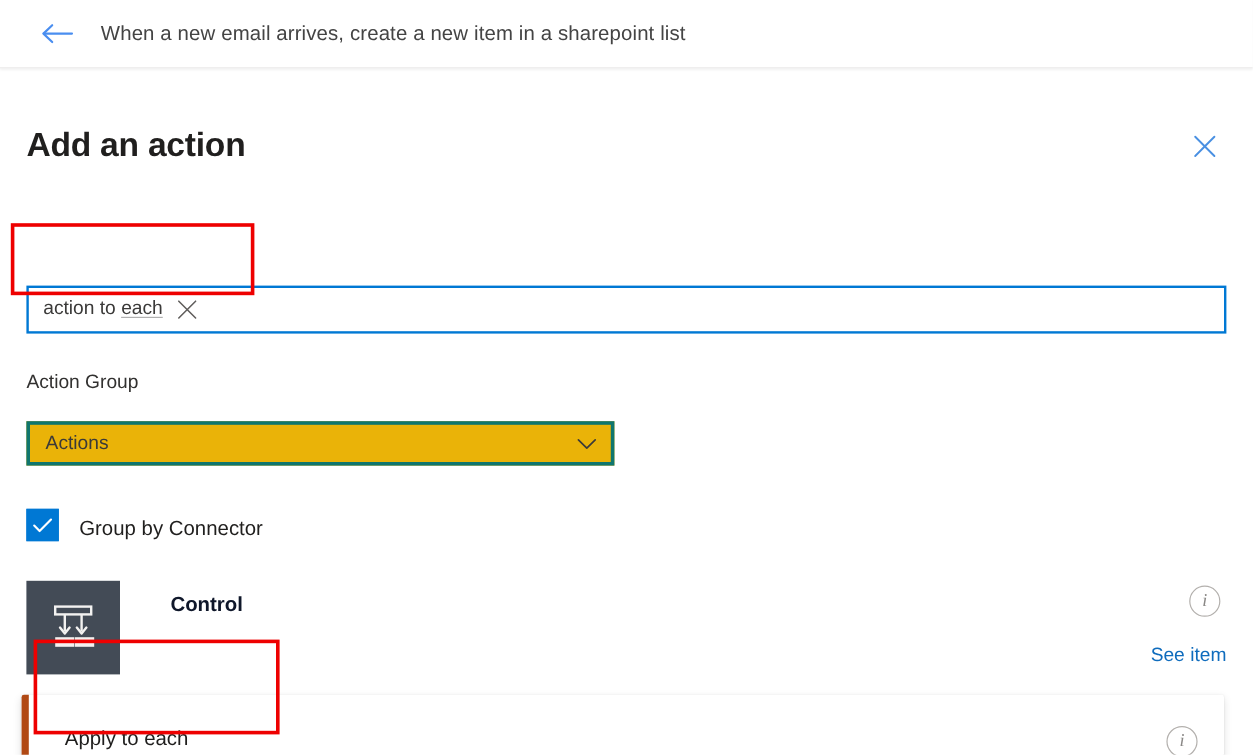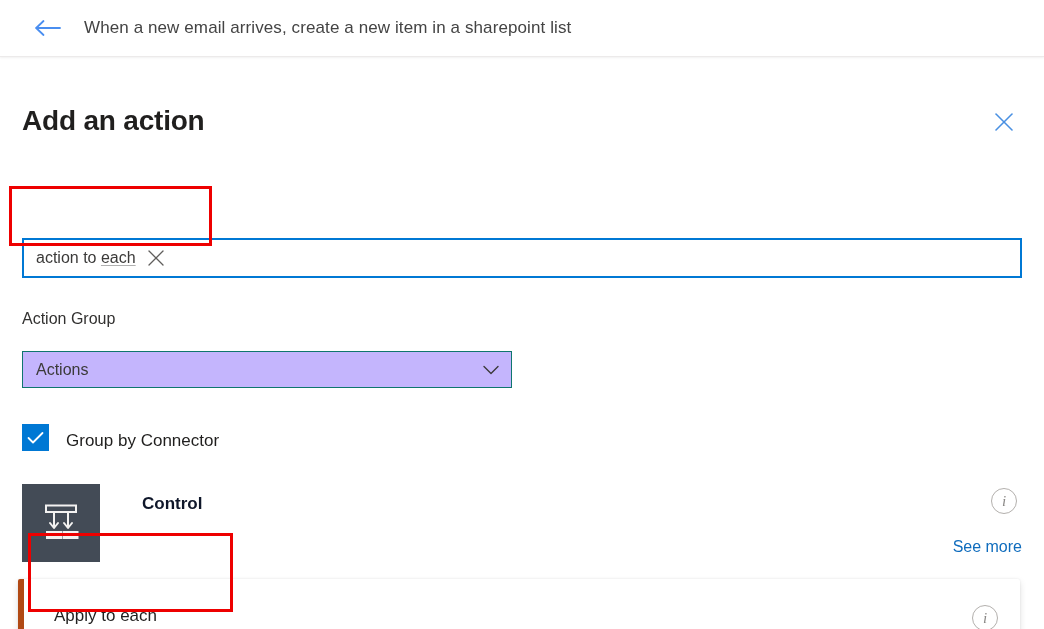--- a/index.html
+++ b/index.html
@@ -151,22 +151,22 @@
     top: 266px;
     font-size: 16px;
     color: #323130;
   }
   .select-wrap {
     position: absolute;
     left: 22px;
     top: 307px;
     width: 490px;
     height: 37px;
-    border: 1px solid #0f766e;
-    background: #c4b5fd;
+    border: 3px solid #0f766e;
+    background: #eab308;
     display: flex;
     align-items: center;
     justify-content: space-between;
     cursor: pointer;
   }
   .select-value {
     font-size: 16px;
     color: #3b3a39;
     padding-left: 13px;
   }
@@ -370,21 +370,21 @@
           <path d="M13 24 L17 29 L21 24" fill="none" stroke="#f3f2f1" stroke-width="2" stroke-linecap="round" stroke-linejoin="round"></path>
           <path d="M27 24 L31 29 L35 24" fill="none" stroke="#f3f2f1" stroke-width="2" stroke-linecap="round" stroke-linejoin="round"></path>
 
           <rect x="9" y="32" width="16" height="8" fill="#f3f2f1"></rect>
           <rect x="25.5" y="32" width="16" height="8" fill="#f3f2f1"></rect>
         </svg>
       </div>
       <div class="connector-name">Control</div>
       <div class="connector-right">
         <span class="info-icon">i</span>
-        <span class="see-more">See more</span>
+        <span class="see-more">See item</span>
       </div>
     </div>
   </div>
 
   <div class="action-row">
     <span class="action-accent"></span>
     <span class="action-label">Apply to each</span>
     <span class="info-icon action-info">i</span>
   </div>
 

